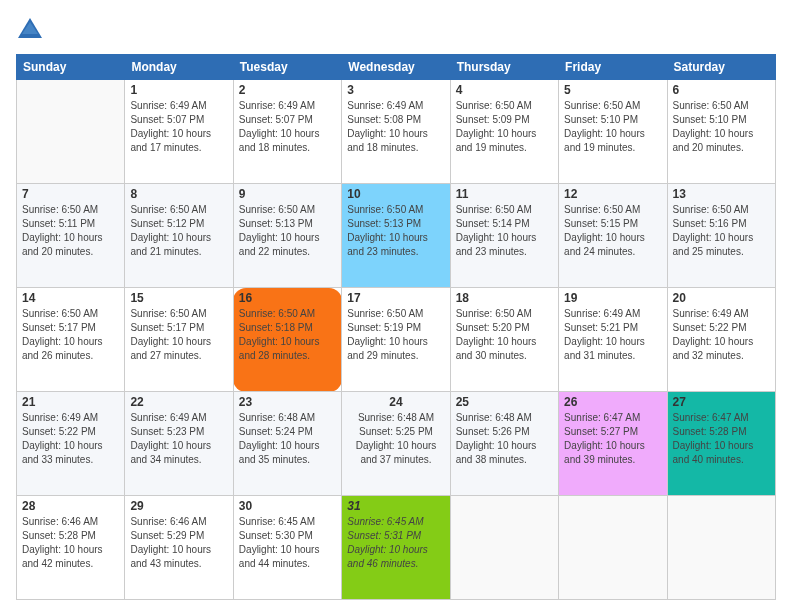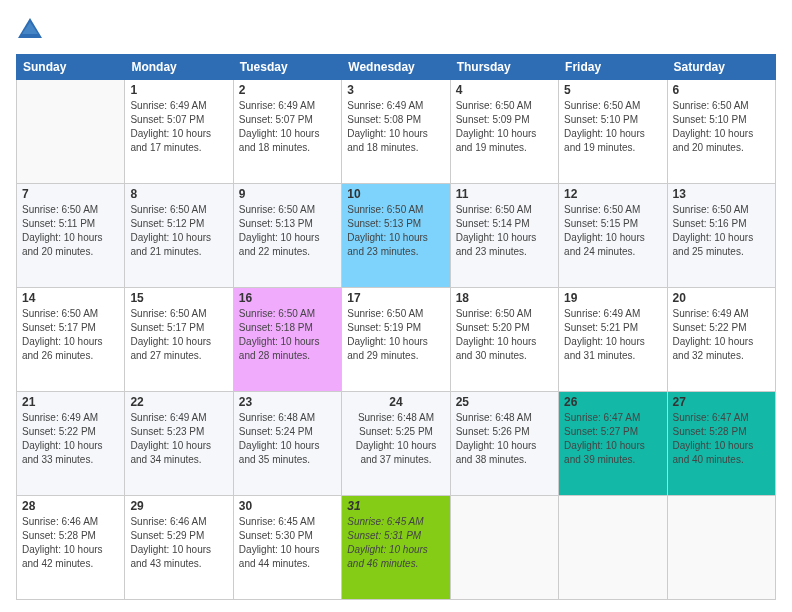--- a/index.html
+++ b/index.html
@@ -201,21 +201,21 @@
         </tr>
         <tr>
           <td style="background: rgb(255, 255, 255);">
             <span class="day-num">14</span>
             <div class="day-info">Sunrise: 6:50 AM<br>Sunset: 5:17 PM<br>Daylight: 10 hours and 26 minutes.</div>
           </td>
           <td style="background: rgb(255, 255, 255);">
             <span class="day-num">15</span>
             <div class="day-info">Sunrise: 6:50 AM<br>Sunset: 5:17 PM<br>Daylight: 10 hours and 27 minutes.</div>
           </td>
-          <td style="background: #f0abfc;">
+          <td style="background: #f97316; border-radius: 13px;">
             <span class="day-num">16</span>
             <div class="day-info">Sunrise: 6:50 AM<br>Sunset: 5:18 PM<br>Daylight: 10 hours and 28 minutes.</div>
           </td>
           <td style="background: rgb(255, 255, 255);">
             <span class="day-num">17</span>
             <div class="day-info">Sunrise: 6:50 AM<br>Sunset: 5:19 PM<br>Daylight: 10 hours and 29 minutes.</div>
           </td>
           <td style="background: rgb(255, 255, 255);">
             <span class="day-num">18</span>
             <div class="day-info">Sunrise: 6:50 AM<br>Sunset: 5:20 PM<br>Daylight: 10 hours and 30 minutes.</div>
@@ -243,21 +243,21 @@
             <div class="day-info">Sunrise: 6:48 AM<br>Sunset: 5:24 PM<br>Daylight: 10 hours and 35 minutes.</div>
           </td>
           <td style="background: rgb(245, 247, 250); text-align: center;">
             <span class="day-num">24</span>
             <div class="day-info">Sunrise: 6:48 AM<br>Sunset: 5:25 PM<br>Daylight: 10 hours and 37 minutes.</div>
           </td>
           <td style="background: rgb(245, 247, 250);">
             <span class="day-num">25</span>
             <div class="day-info">Sunrise: 6:48 AM<br>Sunset: 5:26 PM<br>Daylight: 10 hours and 38 minutes.</div>
           </td>
-          <td style="background: #14b8a6;">
+          <td style="background: #f0abfc;">
             <span class="day-num">26</span>
             <div class="day-info">Sunrise: 6:47 AM<br>Sunset: 5:27 PM<br>Daylight: 10 hours and 39 minutes.</div>
           </td>
           <td style="background: #14b8a6;">
             <span class="day-num">27</span>
             <div class="day-info">Sunrise: 6:47 AM<br>Sunset: 5:28 PM<br>Daylight: 10 hours and 40 minutes.</div>
           </td>
         </tr>
         <tr>
           <td style="background: rgb(255, 255, 255);">

